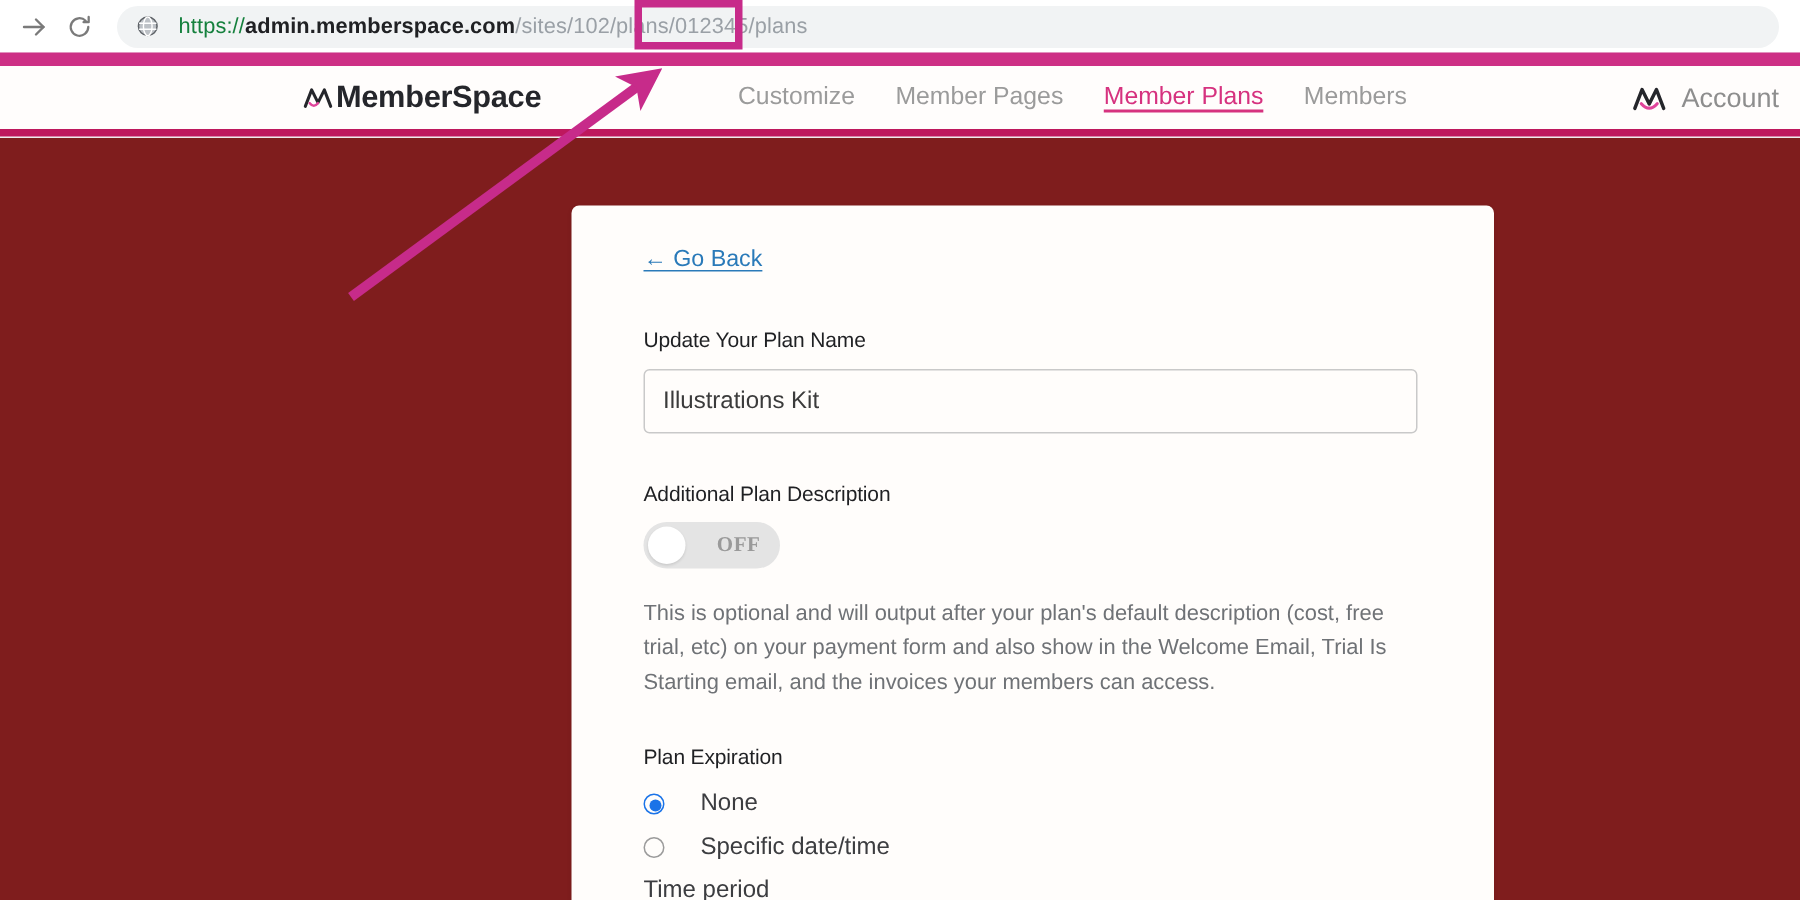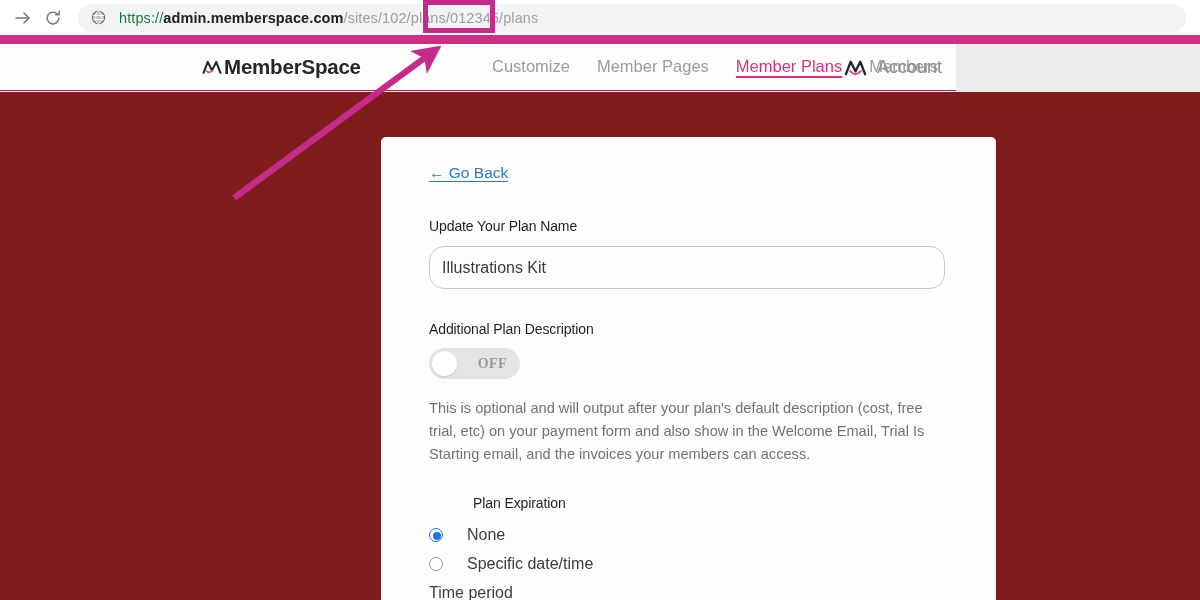--- a/index.html
+++ b/index.html
@@ -89,24 +89,24 @@
     width: 1200px;
     height: 9px;
     background: #cd2f85;
     z-index: 6;
   }
 
   
   .app-header {
     position: absolute;
     top: 44px; left: 0;
-    width: 956px;
+    width: 1200px;
     height: 47px;
     background: #fffdfc;
-    border-bottom: 1px solid #be185d;
+    border-bottom: 5px solid #be185d;
     display: flex;
     align-items: center;
     z-index: 2;
   }
 
   .logo {
     position: absolute;
     left: 201px;
     display: flex;
     align-items: center;
@@ -190,21 +190,21 @@
     letter-spacing: -0.1px;
   }
 
   .plan-name-title { margin-top: 36px; }
 
   .text-input {
     margin-top: 12px;
     width: 516px;
     height: 43px;
     border: 1px solid #c9c9c9;
-    border-radius: 15px;
+    border-radius: 4px;
     background: #fffdfb;
     font-family: "Liberation Sans", sans-serif;
     font-size: 16px;
     color: #3b3b3b;
     padding: 0 12px;
     outline: none;
   }
 
   .desc-title { margin-top: 32px; }
 
@@ -237,21 +237,21 @@
   }
 
   .help-text {
     margin-top: 17px;
     width: 518px;
     font-size: 14.6px;
     line-height: 23px;
     color: #6f7276;
   }
 
-  .expiration-title { margin-top: 29px; margin-left: 44px; }
+  .expiration-title { margin-top: 29px; }
 
   .radio-list { margin-top: 9px; }
   .radio-row {
     display: flex;
     align-items: center;
     gap: 24px;
     height: 29px;
     cursor: pointer;
   }
   .radio {

